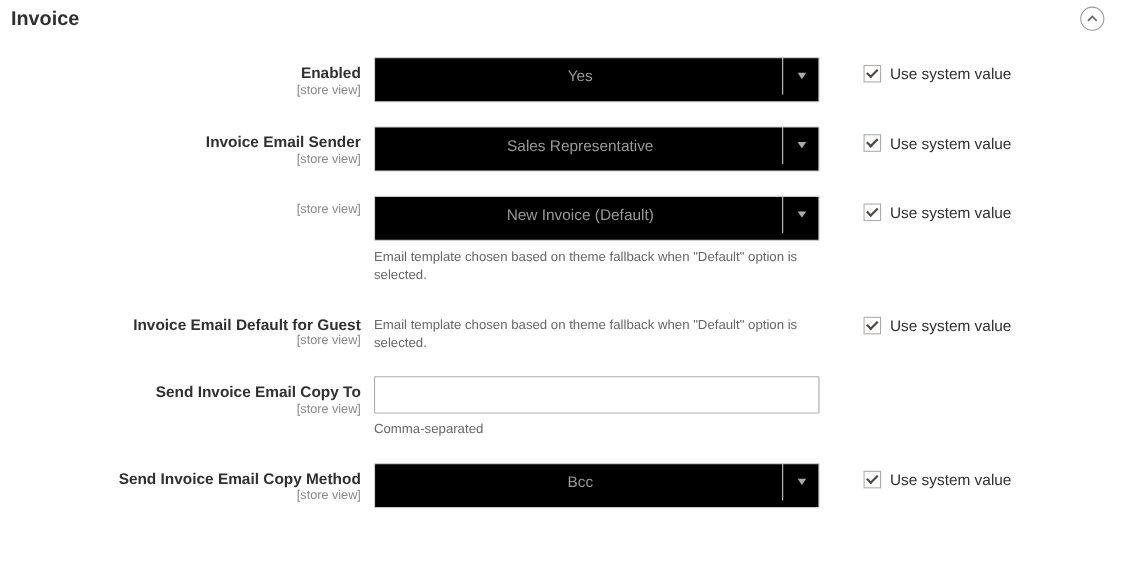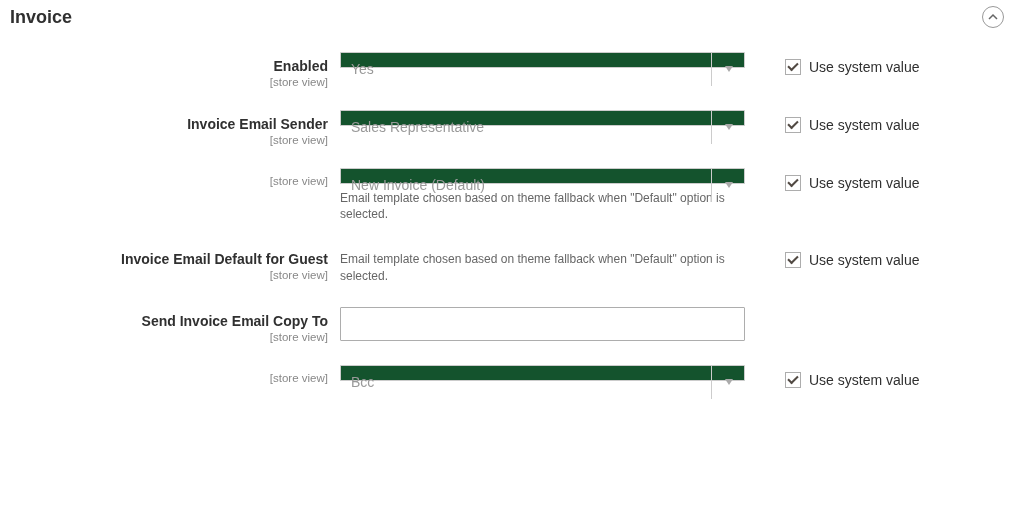--- a/index.html
+++ b/index.html
@@ -63,28 +63,29 @@
   .control-col {
     width: 405px;
     flex: 0 0 405px;
   }
   .select-wrap {
     position: relative;
     width: 100%;
   }
   .select-field {
     width: 100%;
-    height: 16px;
+    height: 41px;
     border: 1px solid #ccc;
-    background: #14532d;
+    background: #000000;
     color: #999;
     padding: 0 40px 0 10px;
     font-size: 14px;
     line-height: 32px;
     border-radius: 1px;
+    text-align: center;
   }
   .select-arrow {
     position: absolute;
     right: 0; top: 0;
     width: 34px; height: 34px;
     border-left: 1px solid #ccc;
     display: flex;
     align-items: center;
     justify-content: center;
     pointer-events: none;
@@ -230,26 +231,28 @@
   </div>
 </div>
 
 <div class="form-row">
   <div class="label-col">
     <span class="label-main">Send Invoice Email Copy To</span>
     <span class="label-scope">[store view]</span>
   </div>
   <div class="control-col">
     <input type="text" class="text-field" value="" style="">
+    <div class="field-note">Comma-separated</div>
   </div>
   <div class="sys-col"></div>
 </div>
 
 <div class="form-row" style="margin-bottom:0">
   <div class="label-col">
+    <span class="label-main">Send Invoice Email Copy Method</span>
     <span class="label-scope">[store view]</span>
   </div>
   <div class="control-col">
     <div class="select-wrap">
       <div class="select-field">Bcc</div>
       <div class="select-arrow">
           <svg viewBox="0 0 8 6">
             <path d="M0 0 L8 0 L4 6 Z"></path>
           </svg>
         </div>

